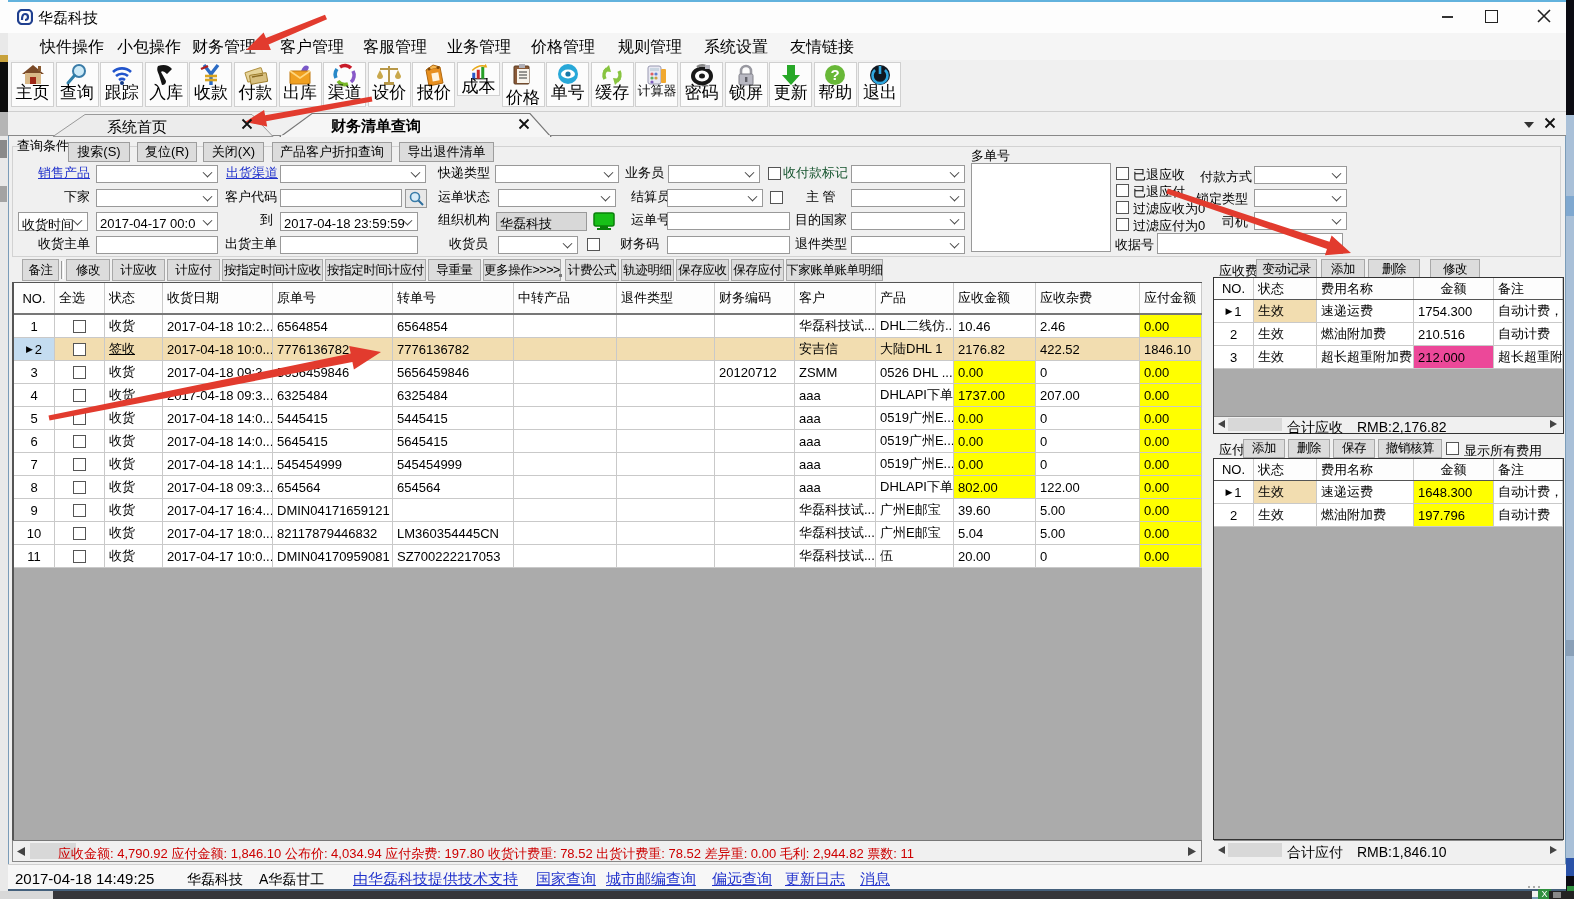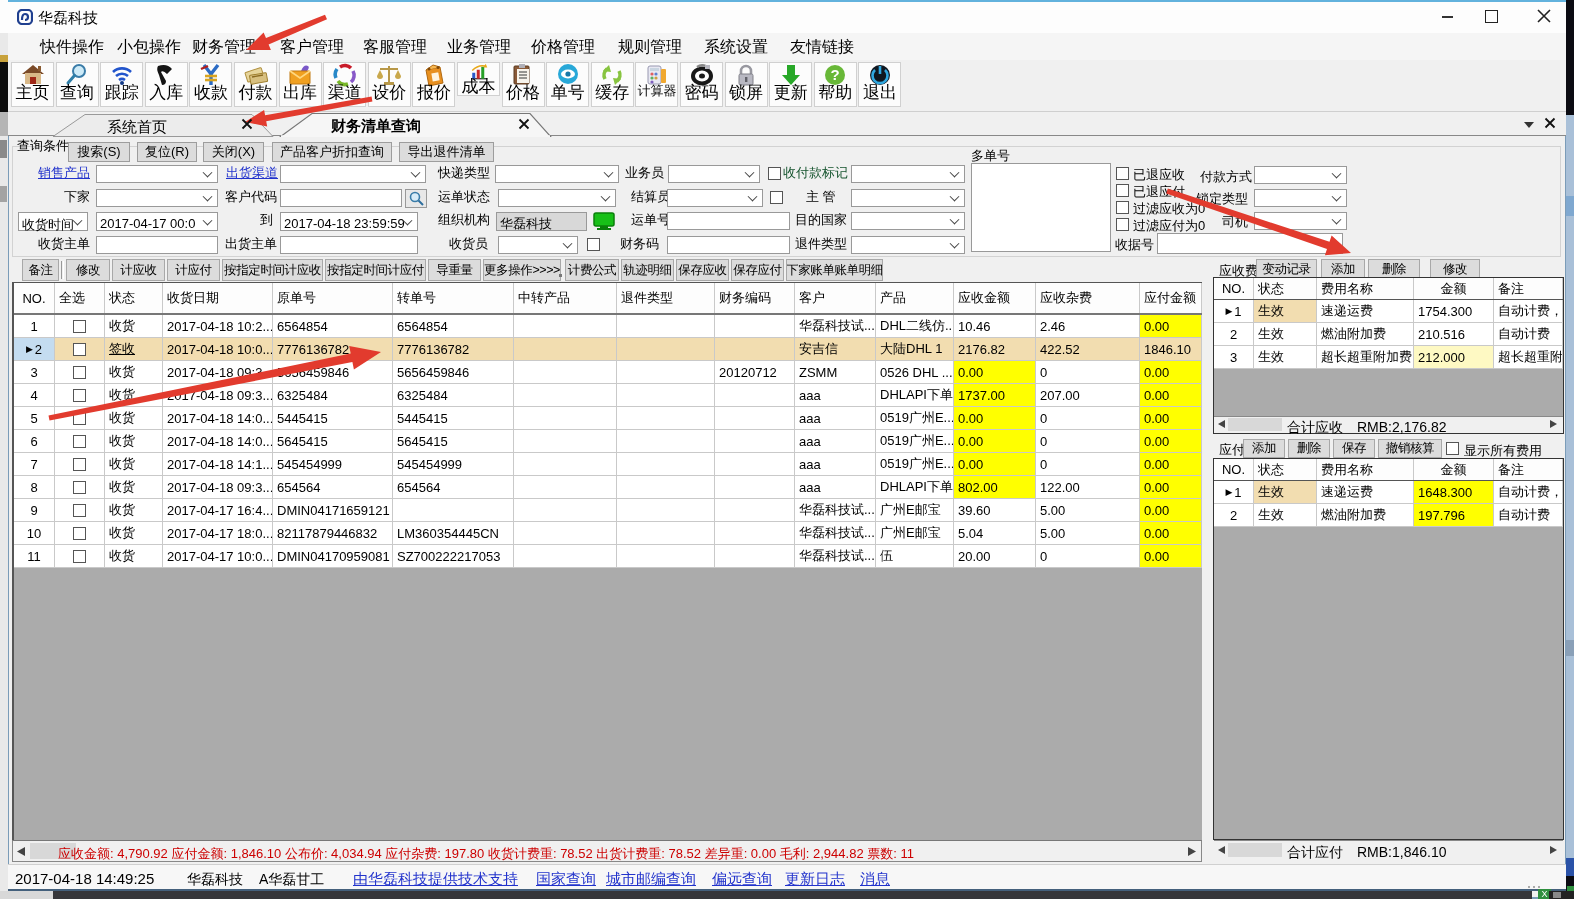--- a/index.html
+++ b/index.html
@@ -142,21 +142,21 @@
     <svg width="26" height="24" viewBox="0 0 26 24">
       <line x1="3" y1="21" x2="24" y2="21" stroke="#222" stroke-width="1.6"></line>
       <rect x="4" y="13" width="4" height="8" fill="#2858c8"></rect>
       <rect x="10" y="9" width="4" height="12" fill="#c82828"></rect>
       <rect x="16" y="5" width="4" height="16" fill="#28a028"></rect>
       <path d="M4 10 Q12 2 21 4" fill="none" stroke="#e8a818" stroke-width="2"></path>
       <polygon points="22,1 24,6 19,6" fill="#e8a818"></polygon>
     </svg>
     <div style="font-size:17px;line-height:1;margin-top:-3px;white-space:nowrap">成本</div>
   </div>
-<div class="a" style="left:501.6px;top:62px;width:43px;height:45px;background:#fcfcfc;border:1px solid #d0d0d0;display:flex;flex-direction:column;align-items:center;justify-content:flex-start;overflow:hidden">
+<div class="a" style="left:501.6px;top:62px;width:43px;height:45px;background:#fcfcfc;border:1px solid #d0d0d0;display:flex;flex-direction:column;align-items:center;justify-content:space-between;overflow:hidden">
     <svg width="26" height="24" viewBox="0 0 26 24">
       <rect x="4" y="3" width="15" height="18" rx="1" fill="#8a5a38" stroke="#5a3a20" stroke-width="1"></rect>
       <rect x="7" y="6" width="12" height="14" fill="#f8f4ec"></rect>
       <line x1="9" y1="9" x2="17" y2="9" stroke="#555" stroke-width="1.2"></line>
       <line x1="9" y1="12" x2="17" y2="12" stroke="#555" stroke-width="1.2"></line>
       <line x1="9" y1="15" x2="17" y2="15" stroke="#555" stroke-width="1.2"></line>
       <rect x="9" y="1" width="6" height="4" fill="#b0b0b8"></rect>
     </svg>
     <div style="font-size:17px;line-height:1;margin-top:-3px;white-space:nowrap">价格</div>
   </div>
@@ -622,21 +622,21 @@
       <div class="cell" style="left:0px;width:40px;justify-content:center;padding-left:0">2</div>
       <div class="cell" style="left:40px;width:63px;background:#fff">生效</div>
       <div class="cell" style="left:103px;width:97px;background:#fff">燃油附加费</div>
       <div class="cell" style="left:200px;width:80px;background:#fff">210.516</div>
       <div class="cell" style="left:280px;width:69px;background:#fff">自动计费</div>
     </div>
     <div class="row" style="top:68px;width:349px">
       <div class="cell" style="left:0px;width:40px;justify-content:center;padding-left:0">3</div>
       <div class="cell" style="left:40px;width:63px;background:#fff">生效</div>
       <div class="cell" style="left:103px;width:97px;background:#fff">超长超重附加费</div>
-      <div class="cell" style="left:200px;width:80px;background:#fef9c3">212.000</div>
+      <div class="cell" style="left:200px;width:80px;background:#ec4899">212.000</div>
       <div class="cell" style="left:280px;width:69px;background:#fff">超长超重附加</div>
     </div>
   </div>
 <div class="a" style="left:1214px;top:416px;width:349px;height:17px;background:#f0f0f0;border-top:1px solid #888"></div>
 <svg class="a" style="left:1218px;top:420px" width="7" height="8" viewBox="0 0 7 8">
     <polygon points="7,0 7,8 0,4" fill="#444"></polygon>
   </svg>
 <div class="a" style="left:1228px;top:418px;width:54px;height:13px;background:#d8d8d8"></div>
 <div class="a " style="left:1287px;top:420px;font-size:14px;line-height:1;color:#000;white-space:nowrap;">合计应收</div>
 <div class="a " style="left:1357px;top:420px;font-size:14px;line-height:1;color:#000;white-space:nowrap;">RMB:2,176.82</div>

